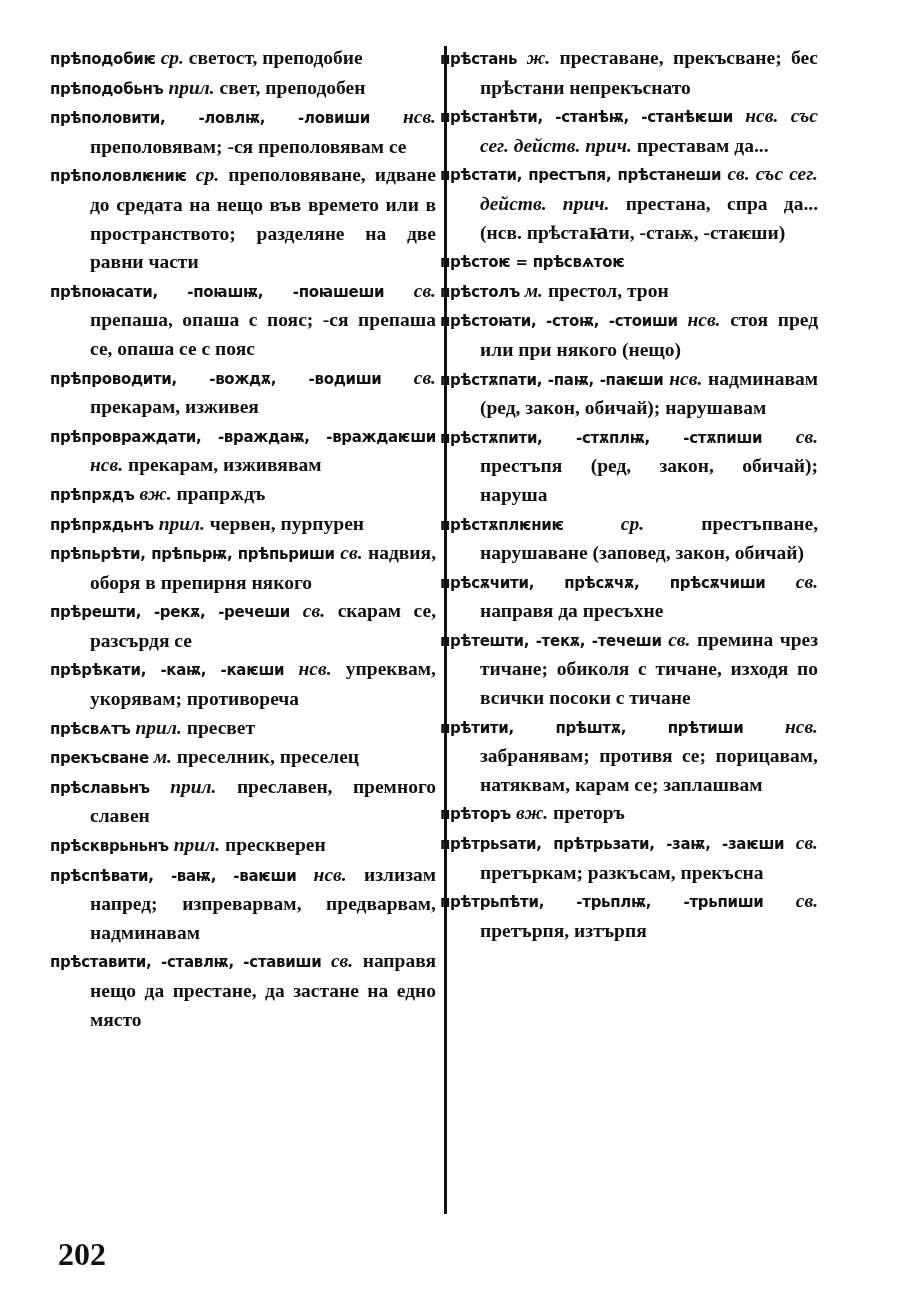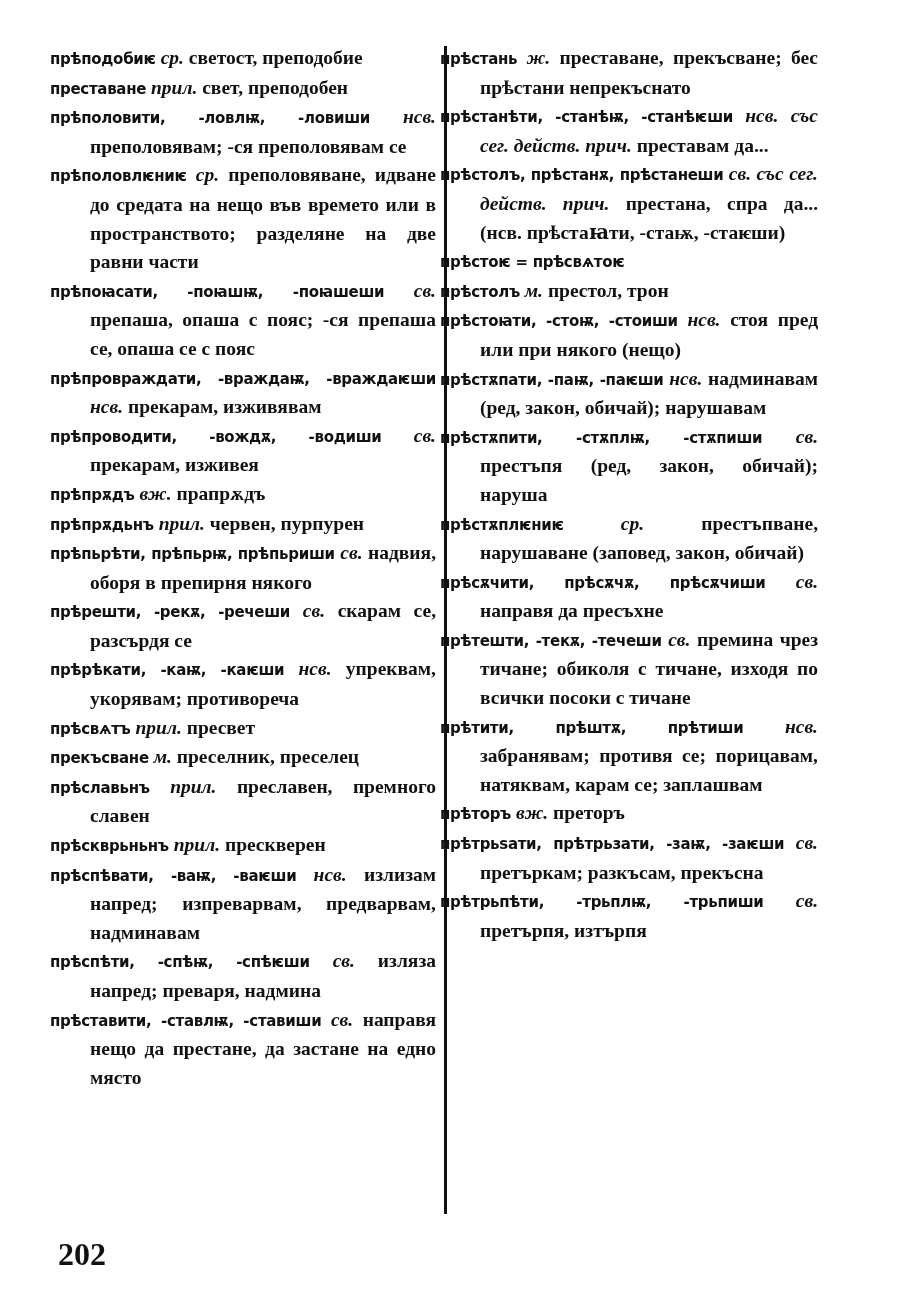--- a/index.html
+++ b/index.html
@@ -17,44 +17,43 @@
   .gram { font-style: italic; font-weight: bold; }
   .def { font-weight: bold; }
   .page-num { position: absolute; left: 58px; top: 1236px; font-size: 32px; font-weight: bold; font-family: "Liberation Serif", serif; }
 </style>
 </head>
 <body>
 
 <div class="page">
   <div class="col col-left" id="col-left">
       <div class="entry"><span class="hw">прѣподобиѥ</span> <span class="gram">ср.</span> <span class="def">светост, преподобие</span></div>
-      <div class="entry"><span class="hw">преставане</span> <span class="gram">прил.</span> <span class="def">свет, преподобен</span></div>
+      <div class="entry"><span class="hw">прѣподобьнъ</span> <span class="gram">прил.</span> <span class="def">свет, преподобен</span></div>
       <div class="entry"><span class="hw">прѣполовити, -ловлѭ, -ловиши</span> <span class="gram">нсв.</span> <span class="def">преполовявам; -ся преполовявам се</span></div>
       <div class="entry"><span class="hw">прѣполовлѥниѥ</span> <span class="gram">ср.</span> <span class="def">преполовяване, идване до средата на нещо във времето или в пространството; разделяне на две равни части</span></div>
       <div class="entry"><span class="hw">прѣпоꙗсати, -поꙗшѭ, -поꙗшеши</span> <span class="gram">св.</span> <span class="def">препаша, опаша с пояс; -ся препаша се, опаша се с пояс</span></div>
+      <div class="entry"><span class="hw">прѣпроводити, -вождѫ, -водиши</span> <span class="gram">св.</span> <span class="def">прекарам, изживея</span></div>
       <div class="entry"><span class="hw">прѣпровраждати, -враждаѭ, -враждаѥши</span> <span class="gram">нсв.</span> <span class="def">прекарам, изживявам</span></div>
-      <div class="entry"><span class="hw">прѣпроводити, -вождѫ, -водиши</span> <span class="gram">св.</span> <span class="def">прекарам, изживея</span></div>
       <div class="entry"><span class="hw">прѣпрѫдъ</span> <span class="gram">вж.</span> <span class="def">прапрѫдъ</span></div>
       <div class="entry"><span class="hw">прѣпрѫдьнъ</span> <span class="gram">прил.</span> <span class="def">червен, пурпурен</span></div>
       <div class="entry"><span class="hw">прѣпьрѣти, прѣпьрѭ, прѣпьриши</span> <span class="gram">св.</span> <span class="def">надвия, оборя в препирня някого</span></div>
       <div class="entry"><span class="hw">прѣрешти, -рекѫ, -речеши</span> <span class="gram">св.</span> <span class="def">скарам се, разсърдя се</span></div>
       <div class="entry"><span class="hw">прѣрѣкати, -каѭ, -каѥши</span> <span class="gram">нсв.</span> <span class="def">упреквам, укорявам; противореча</span></div>
       <div class="entry"><span class="hw">прѣсвѧтъ</span> <span class="gram">прил.</span> <span class="def">пресвет</span></div>
       <div class="entry"><span class="hw">прекъсване</span> <span class="gram">м.</span> <span class="def">преселник, преселец</span></div>
       <div class="entry"><span class="hw">прѣславьнъ</span> <span class="gram">прил.</span> <span class="def">преславен, премного славен</span></div>
       <div class="entry"><span class="hw">прѣскврьньнъ</span> <span class="gram">прил.</span> <span class="def">прескверен</span></div>
       <div class="entry"><span class="hw">прѣспѣвати, -ваѭ, -ваѥши</span> <span class="gram">нсв.</span> <span class="def">излизам напред; изпреварвам, предварвам, надминавам</span></div>
-      <div class="entry"><span class="hw">прѣспѣти, -спѣѭ, -спѣѥши</span> <span class="gram">св.</span> <span class="def">изляза напред; преваря, надмина</span></div>
       <div class="entry"><span class="hw">прѣставити, -ставлѭ, -ставиши</span> <span class="gram">св.</span> <span class="def">направя нещо да престане, да застане на едно място</span></div>
     </div>
   <div class="divider"></div>
   <div class="col col-right" id="col-right">
       <div class="entry"><span class="hw">прѣстань</span> <span class="gram">ж.</span> <span class="def">преставане, прекъсване; бес прѣстани непрекъснато</span></div>
       <div class="entry"><span class="hw">прѣстанѣти, -станѣѭ, -станѣѥши</span> <span class="gram">нсв. със сег. действ. прич.</span> <span class="def">преставам да...</span></div>
-      <div class="entry"><span class="hw">прѣстолъ, прѣстанѫ, прѣстанеши</span> <span class="gram">св. със сег. действ. прич.</span> <span class="def">престана, спра да... (нсв. прѣстаꙗти, -стаѭ, -стаѥши)</span></div>
+      <div class="entry"><span class="hw">прѣстати, престъпя, прѣстанеши</span> <span class="gram">св. със сег. действ. прич.</span> <span class="def">престана, спра да... (нсв. прѣстаꙗти, -стаѭ, -стаѥши)</span></div>
       <div class="entry"><span class="hw">прѣстоѥ = прѣсвѧтоѥ</span> <span class="gram"></span> <span class="def"></span></div>
       <div class="entry"><span class="hw">прѣстолъ</span> <span class="gram">м.</span> <span class="def">престол, трон</span></div>
       <div class="entry"><span class="hw">прѣстоꙗти, -стоѭ, -стоиши</span> <span class="gram">нсв.</span> <span class="def">стоя пред или при някого (нещо)</span></div>
       <div class="entry"><span class="hw">прѣстѫпати, -паѭ, -паѥши</span> <span class="gram">нсв.</span> <span class="def">надминавам (ред, закон, обичай); нарушавам</span></div>
       <div class="entry"><span class="hw">прѣстѫпити, -стѫплѭ, -стѫпиши</span> <span class="gram">св.</span> <span class="def">престъпя (ред, закон, обичай); наруша</span></div>
       <div class="entry"><span class="hw">прѣстѫплѥниѥ</span> <span class="gram">ср.</span> <span class="def">престъпване, нарушаване (заповед, закон, обичай)</span></div>
       <div class="entry"><span class="hw">прѣсѫчити, прѣсѫчѫ, прѣсѫчиши</span> <span class="gram">св.</span> <span class="def">направя да пресъхне</span></div>
       <div class="entry"><span class="hw">прѣтешти, -текѫ, -течеши</span> <span class="gram">св.</span> <span class="def">премина чрез тичане; обиколя с тичане, изходя по всички посоки с тичане</span></div>
       <div class="entry"><span class="hw">прѣтити, прѣштѫ, прѣтиши</span> <span class="gram">нсв.</span> <span class="def">забранявам; противя се; порицавам, натяквам, карам се; заплашвам</span></div>
       <div class="entry"><span class="hw">прѣторъ</span> <span class="gram">вж.</span> <span class="def">преторъ</span></div>

